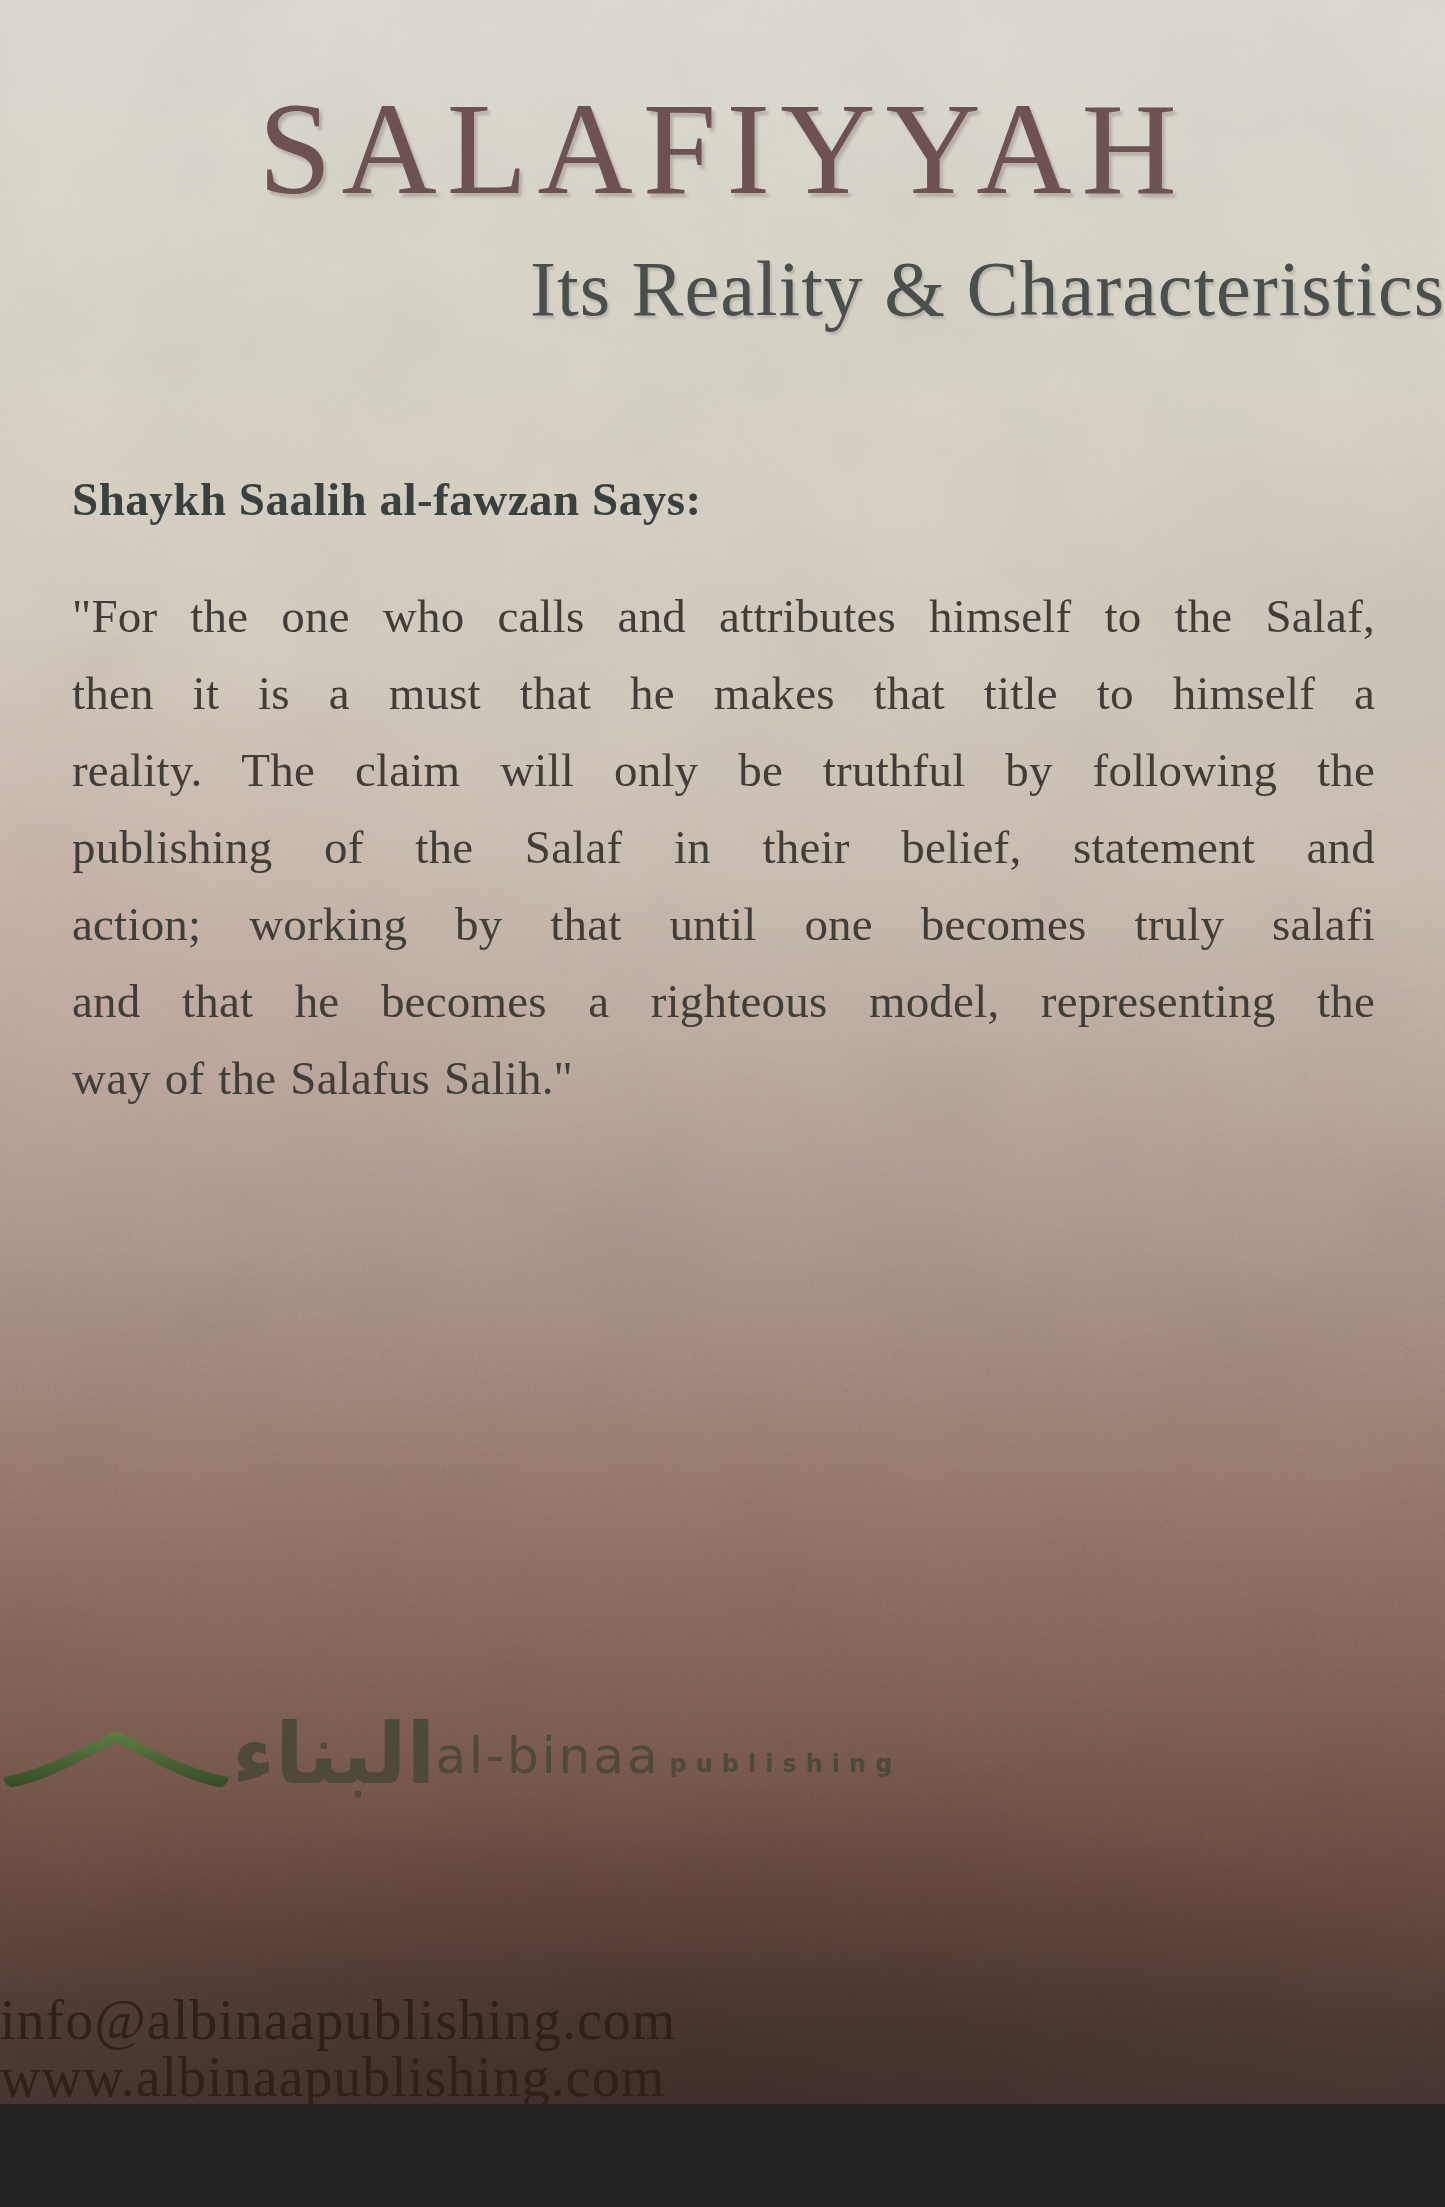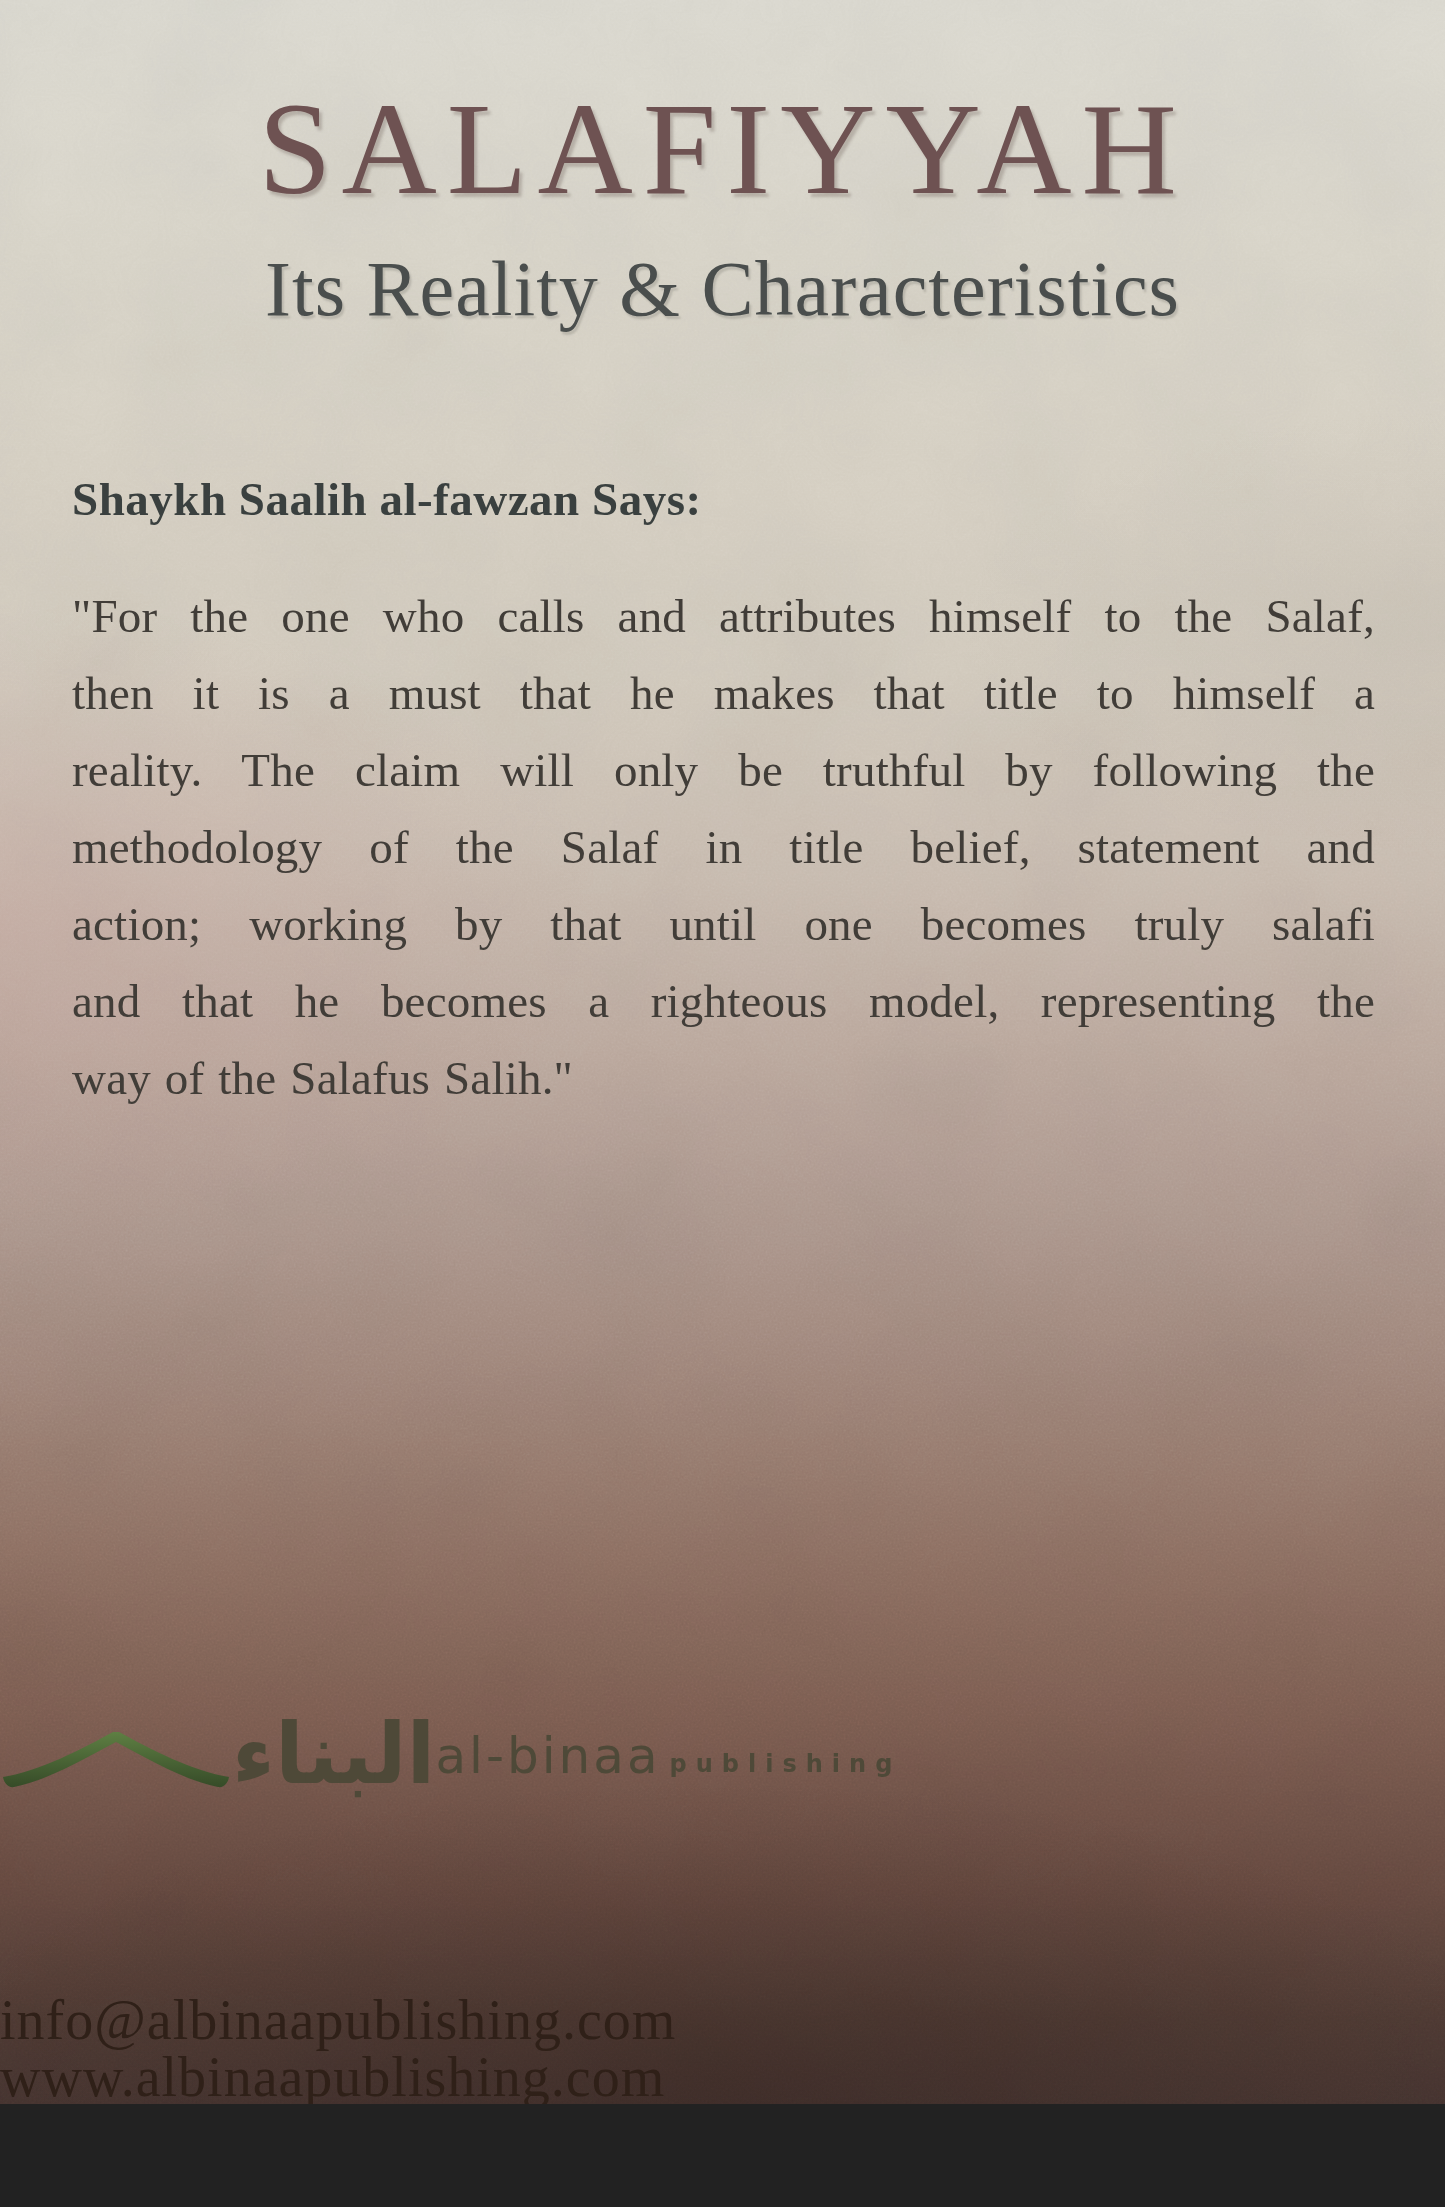--- a/index.html
+++ b/index.html
@@ -48,21 +48,21 @@
     text-align: center;
     font-size: 132px; line-height: 1.1;
     letter-spacing: 10px;
     color: #6e5252;
     text-shadow: 3px 4px 3px rgba(60,40,35,0.22);
     font-weight: 400;
   }
 
   .subtitle {
     position: absolute; top: 246px; left: 0; right: 0;
-    text-align: center;
+    text-align: right;
     font-size: 78px; line-height: 1.1;
     letter-spacing: 1px;
     color: #4a4e4d;
     text-shadow: 2px 3px 2px rgba(60,60,55,0.18);
   }
 
   .quote-heading {
     position: absolute; top: 472px; left: 72px; right: 72px;
     font-size: 47px; font-weight: bold;
     color: #3a403f;
@@ -155,21 +155,21 @@
     <div class="title">SALAFIYYAH</div>
 
     <div class="subtitle">Its Reality &amp; Characteristics</div>
 
     <div class="quote-heading">Shaykh Saalih al-fawzan Says:</div>
 
     <div class="quote">
       <div class="qline">"For the one who calls and attributes himself to the Salaf,</div>
       <div class="qline">then it is a must that he makes that title to himself a</div>
       <div class="qline">reality. The claim will only be truthful by following the</div>
-      <div class="qline">methodology of the Salaf in title belief, statement and</div>
+      <div class="qline">publishing of the Salaf in their belief, statement and</div>
       <div class="qline">action; working by that until one becomes truly salafi</div>
       <div class="qline">and that he becomes a righteous model, representing the</div>
       <div class="qline last">way of the Salafus Salih."</div>
     </div>
 
     <div class="logo">
       <svg class="roof" viewBox="0 0 232 66" preserveAspectRatio="xMidYMid meet">
         <defs>
           <linearGradient id="roof-g" x1="0" y1="0" x2="0" y2="1">
             <stop offset="0" stop-color="#5e7f43"></stop>

